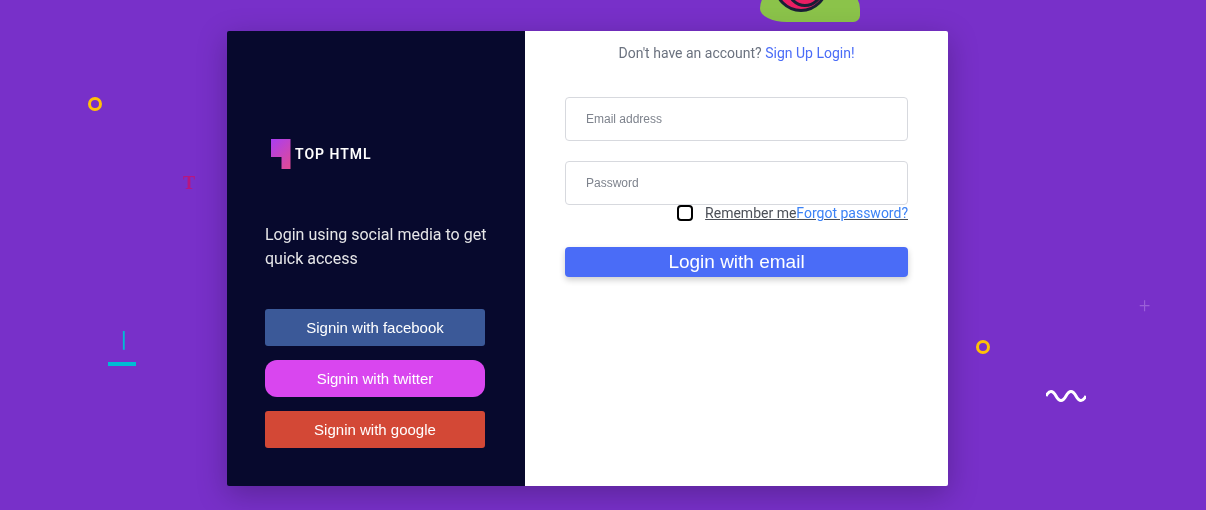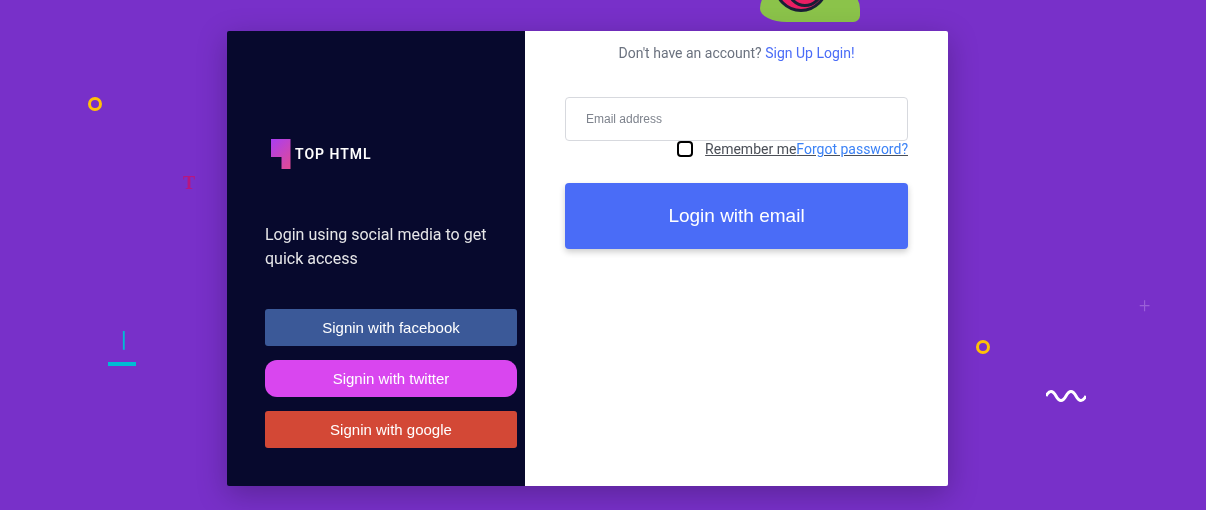--- a/index.html
+++ b/index.html
@@ -59,21 +59,21 @@
     .social-intro { font-size: 16px; color: #e6e6e8; margin-top: 54px; line-height: 1.5; }
 
     .social-buttons { margin-top: 38px; display: flex; flex-direction: column; gap: 14px; }
     .social-btn {
       border: none;
       color: #fff;
       font-size: 15px;
       padding: 10px 0;
       cursor: pointer;
       border-radius: 3px;
-      width: 252px;
+      width: 220px;
     }
     .fb-btn { background: #3b5998; }
     .tw-btn { background: #d946ef; border-radius: 12px; }
     .gg-btn { background: #d34836; }
 
     .right-pane {
       flex: 1;
       background: #fff;
       padding: 0 40px;
       display: flex;
@@ -101,21 +101,21 @@
     }
     .forgot-link { color: #3b82f6; text-decoration: none; }
 
     .login-btn {
       margin-top: 26px;
       background: #4a6cf7;
       color: #fff;
       font-size: 19px;
       border: none;
       border-radius: 4px;
-      padding: 22px 0;
+      padding: 4px 0;
       cursor: pointer;
       box-shadow: 0 3px 6px rgba(0,0,0,0.2);
     }
   </style>
 </head>
 <body>
 
 <div class="deco deco-circle-yellow1"></div>
 <div class="deco deco-t">T</div>
 <div class="deco deco-pipe">|</div>
@@ -146,20 +146,21 @@
       <button class="social-btn gg-btn">Signin with google</button>
     </div>
   </div>
 
   <div class="right-pane">
     <p class="subtitle">
       <span>Don't have an account? </span><a href="#" class="signup-link">Sign Up Login!</a>
     </p>
     <div class="fields">
       <input type="text" class="text-input" placeholder="Email address" style="">
+      <input type="password" class="text-input" placeholder="Password" style="">
     </div>
     <div class="row-check">
       <label class="check-group">
         <input type="checkbox" class="checkbox" style="">
         <span>Remember me</span>
       </label>
       <a href="#" class="forgot-link">Forgot password?</a>
     </div>
     <button class="login-btn">Login with email</button>
   </div>

